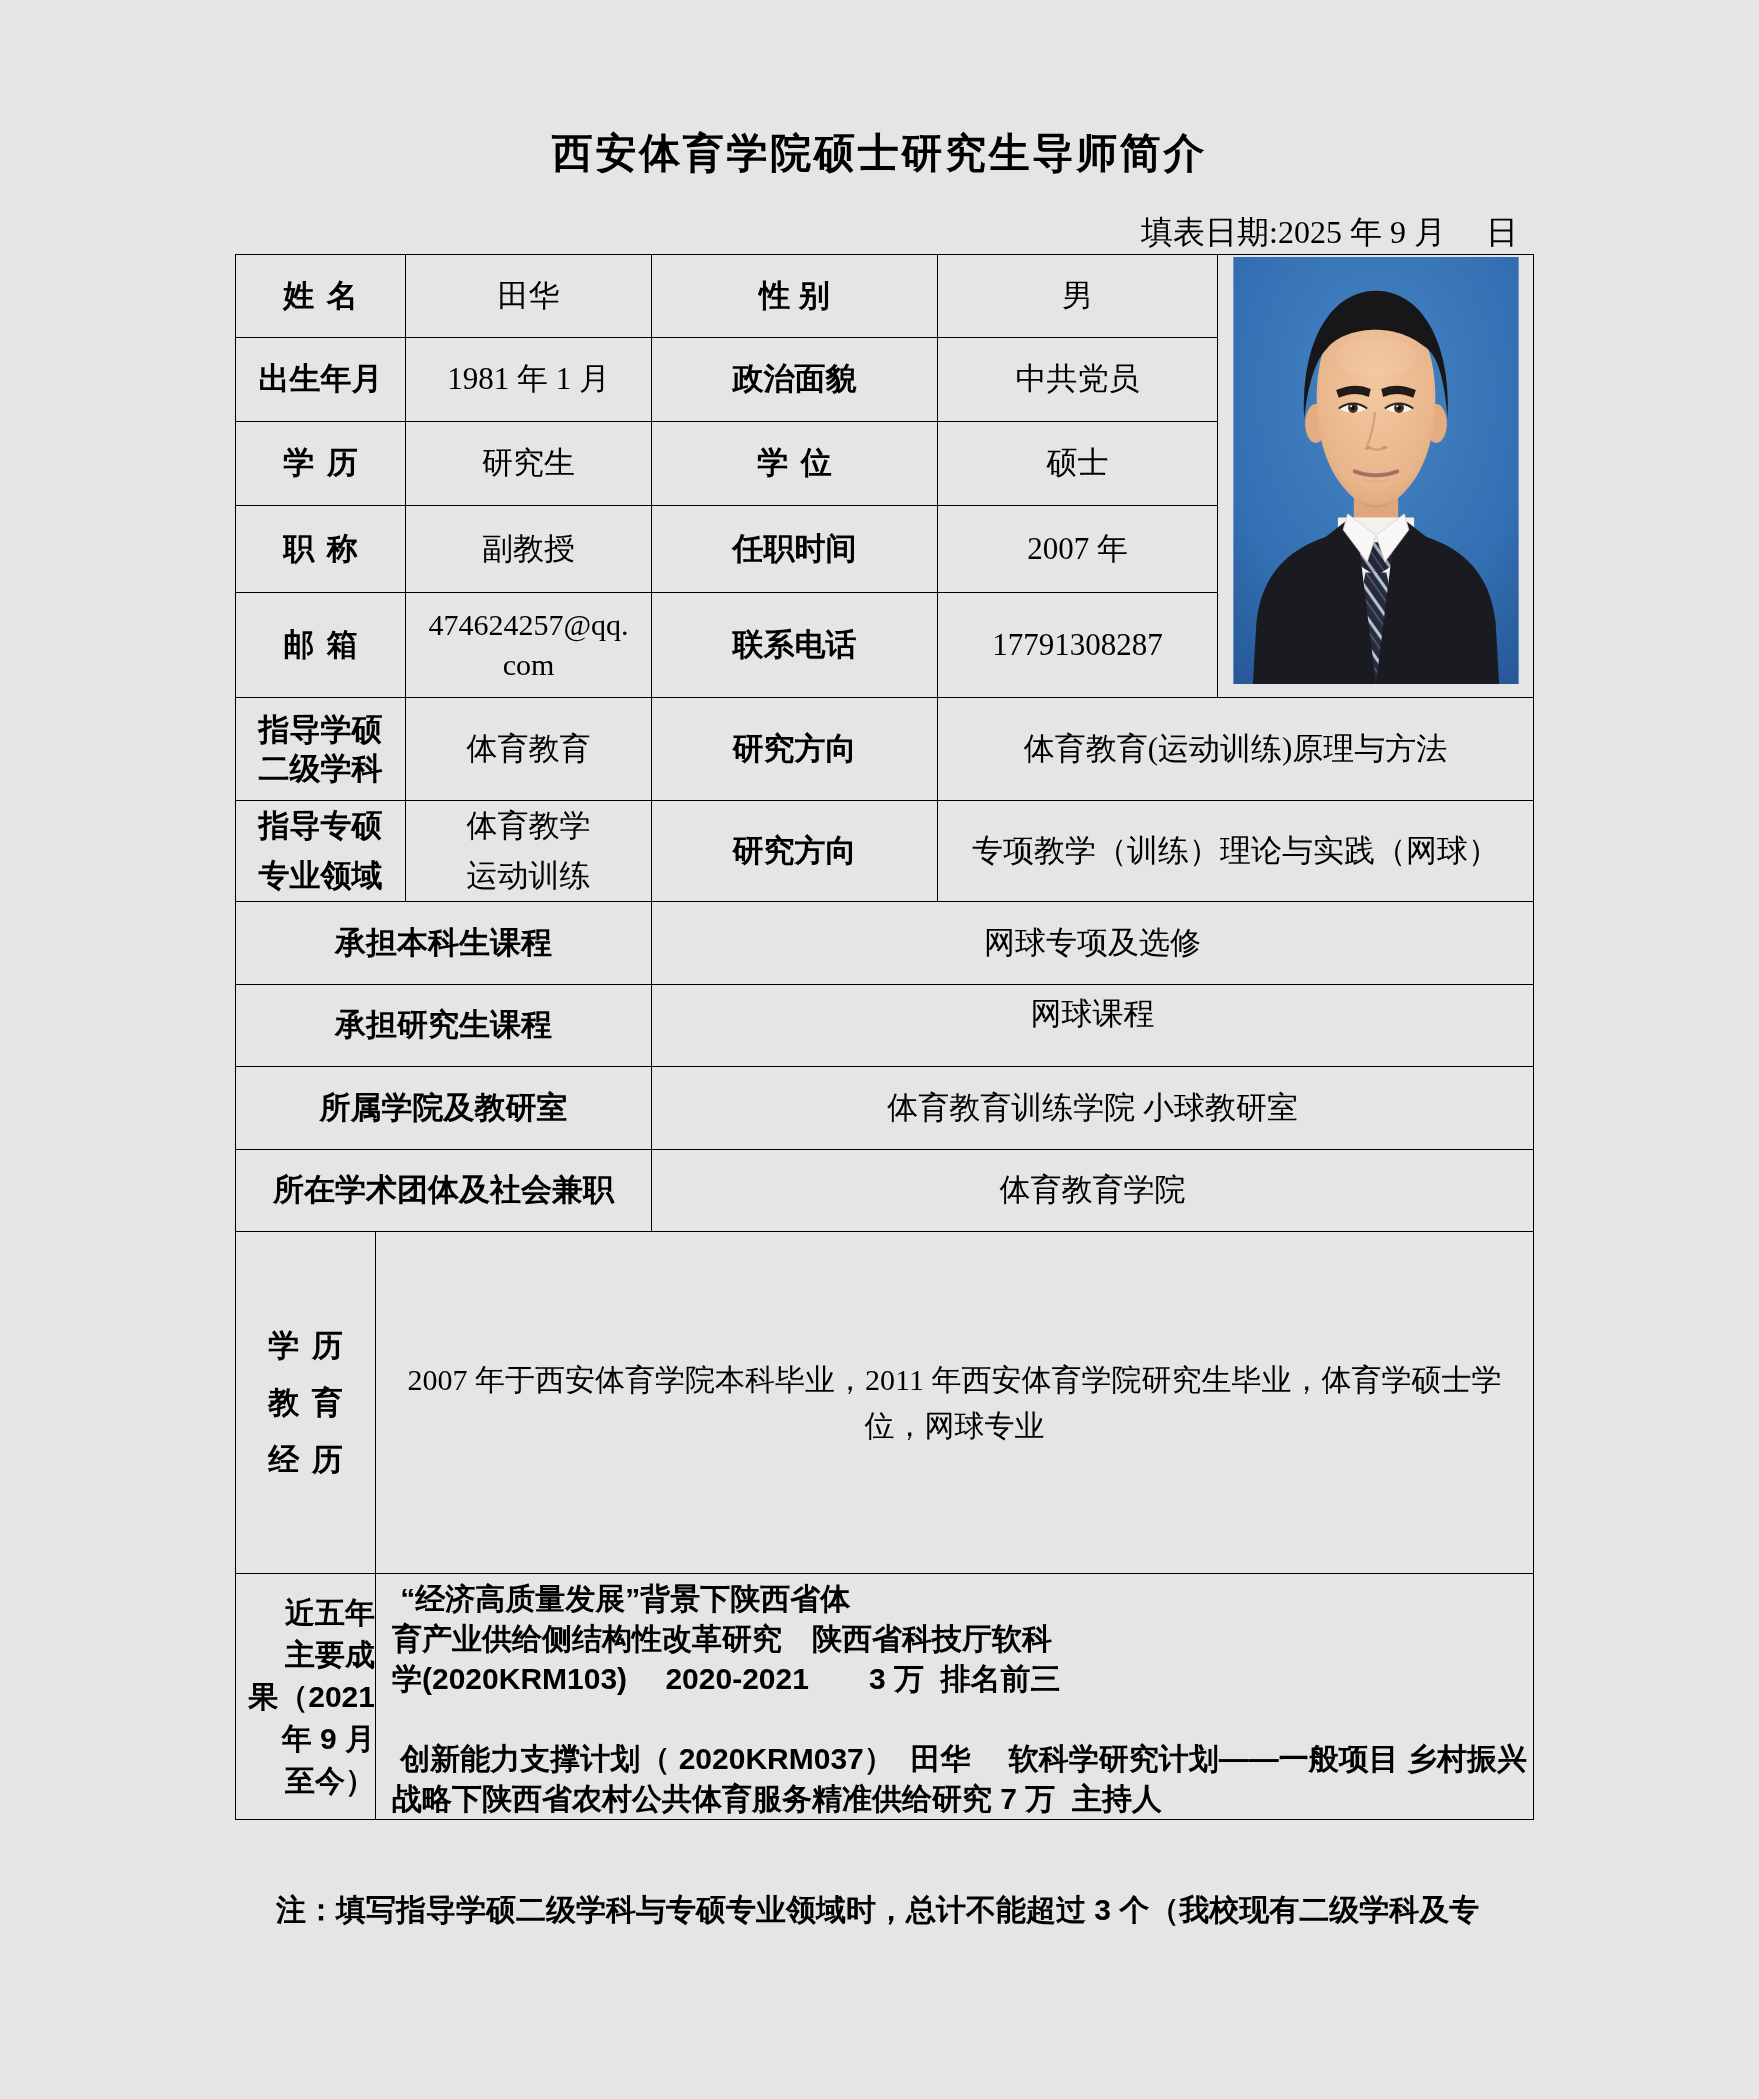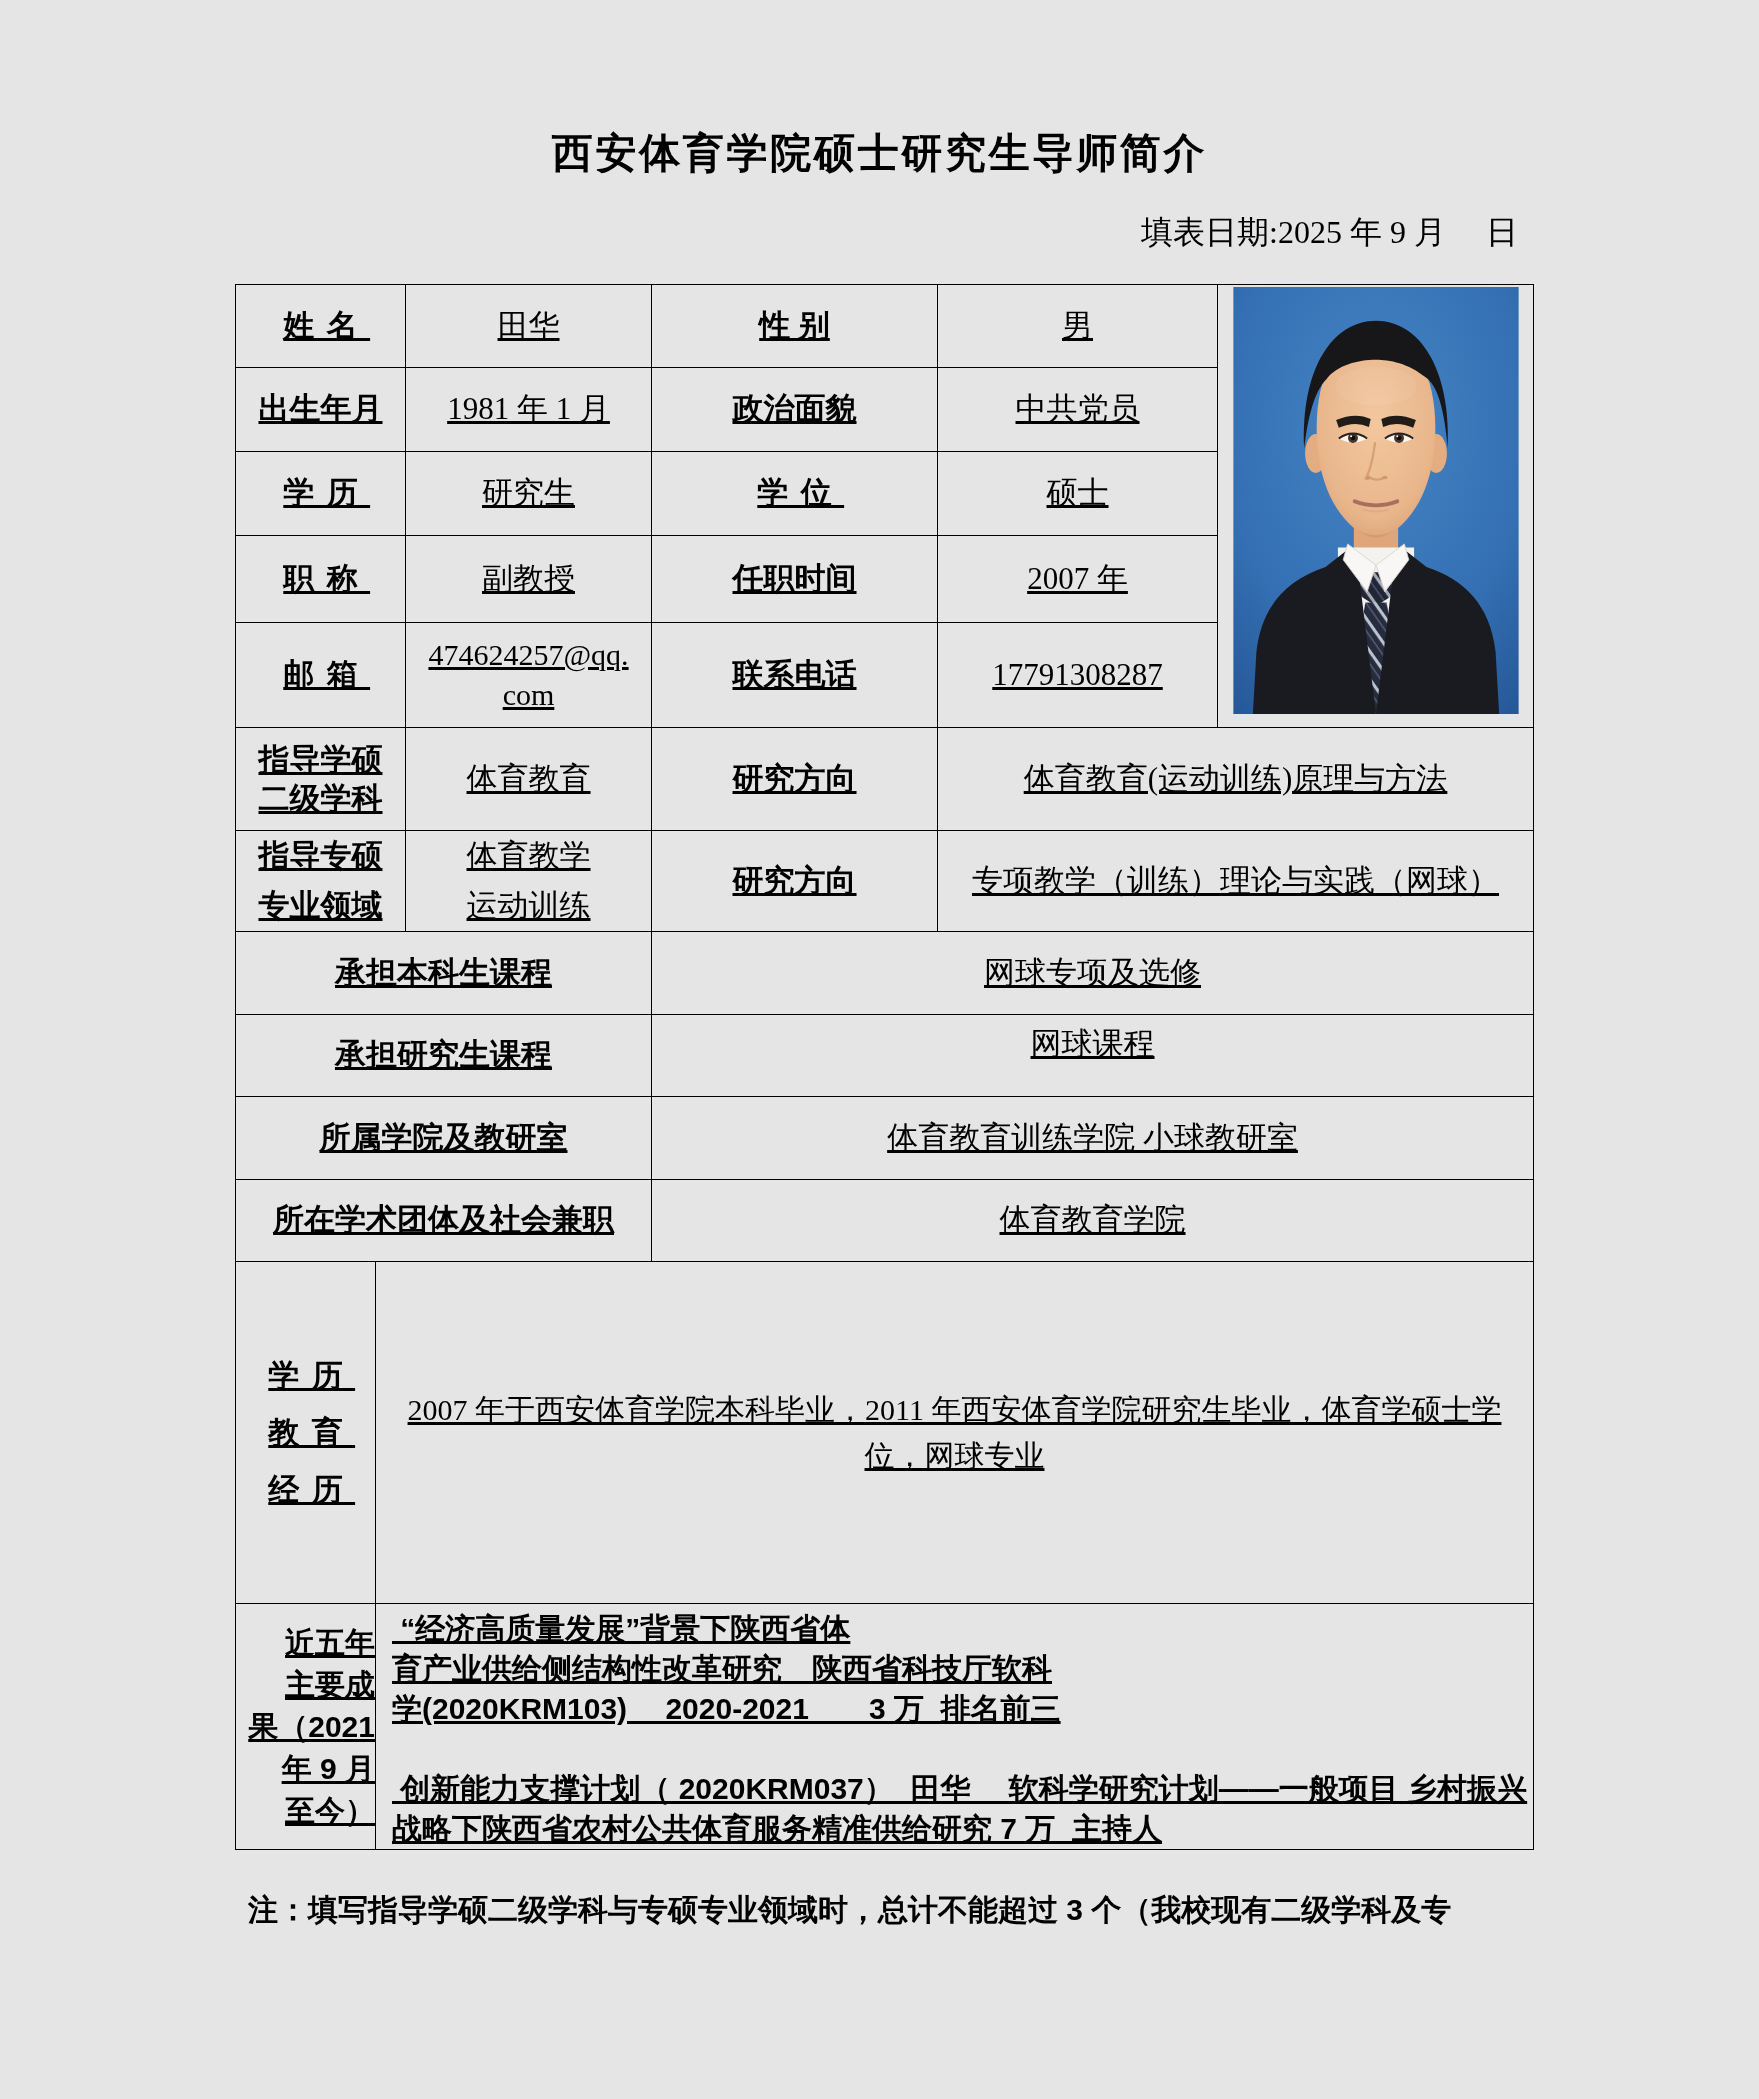--- a/index.html
+++ b/index.html
@@ -7,22 +7,22 @@
        font-family:"Liberation Serif", serif;}
   .page{position:absolute;inset:0;background:#e5e5e5;overflow:hidden;}
 
   .doc-title{position:absolute;top:126px;left:0;width:100%;text-align:center;
     font-family:"Liberation Sans", sans-serif;font-weight:700;
     font-size:41px;letter-spacing:2.7px;}
 
   .date-line{position:absolute;top:211px;right:241px;
     font-family:"Liberation Serif", serif;font-size:32px;}
 
-  table.form-table{position:absolute;left:235px;top:284px;width:1297px;
-    border-collapse:collapse;table-layout:fixed;text-decoration:underline;}
+  table.form-table{position:absolute;left:235px;top:254px;width:1297px;
+    border-collapse:collapse;table-layout:fixed;}
   td{border:1.8px solid #000;text-align:center;vertical-align:middle;
      padding:0;font-size:31px;line-height:1.25;overflow:hidden;}
   .lbl{font-family:"Liberation Sans", sans-serif;font-weight:700;}
   .val{font-family:"Liberation Serif", serif;margin-left:42px;}
   .sp2{letter-spacing:0.4em;text-indent:0.4em;}
 
   .email-val{font-size:30px;line-height:40px;}
   .lines-tight div{line-height:39px;}
   .lines-loose div{line-height:50px;}
   .edu-label div{line-height:57px;letter-spacing:0.4em;text-indent:0.4em;}
@@ -33,21 +33,21 @@
   .course-top{vertical-align:top;padding-top:10px;}
   .ach-val{vertical-align:top;text-align:left;
     font-family:"Liberation Sans", sans-serif;font-weight:700;
     font-size:30px;padding:5.3px 3.5px 0 16px;}
   .ach-val .ach-line{white-space:pre;line-height:40px;min-height:40px;}
 
   .photo-cell{vertical-align:top;}
   .photo{width:286px;height:427px;margin:1.8px auto 0;display:block;}
   .photo svg{display:block;width:100%;height:100%;}
 
-  .note{position:absolute;left:248px;top:1887px;width:1277px;
+  .note{position:absolute;left:276px;top:1887px;width:1277px;
     font-family:"Liberation Sans", sans-serif;font-weight:700;
     font-size:30px;}
   .note div{line-height:46px;}
 </style>
 </head>
 <body>
 
 <div class="page">
 
   <div class="doc-title">西安体育学院硕士研究生导师简介</div>

